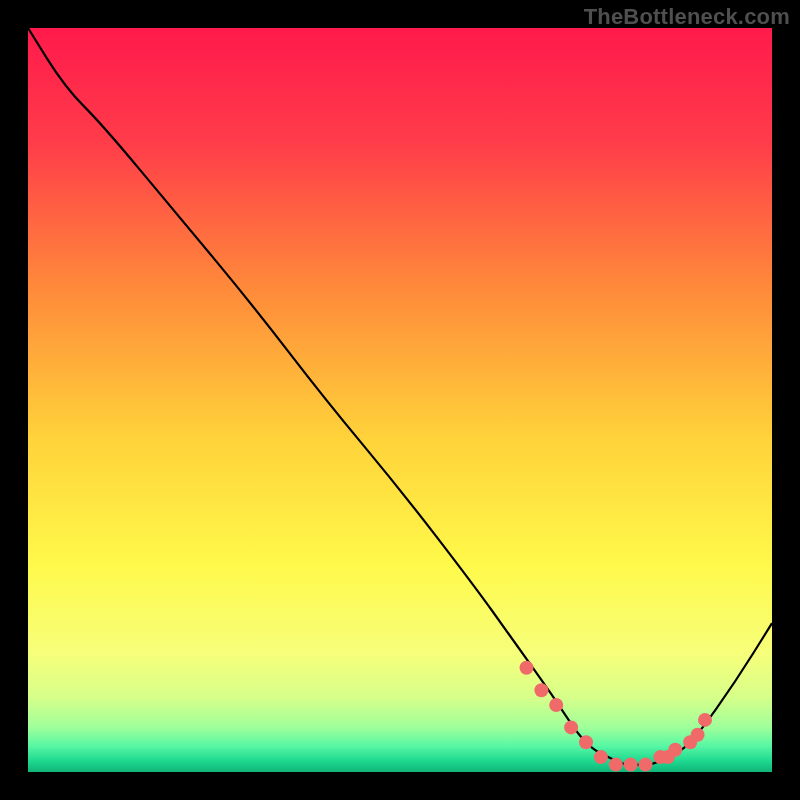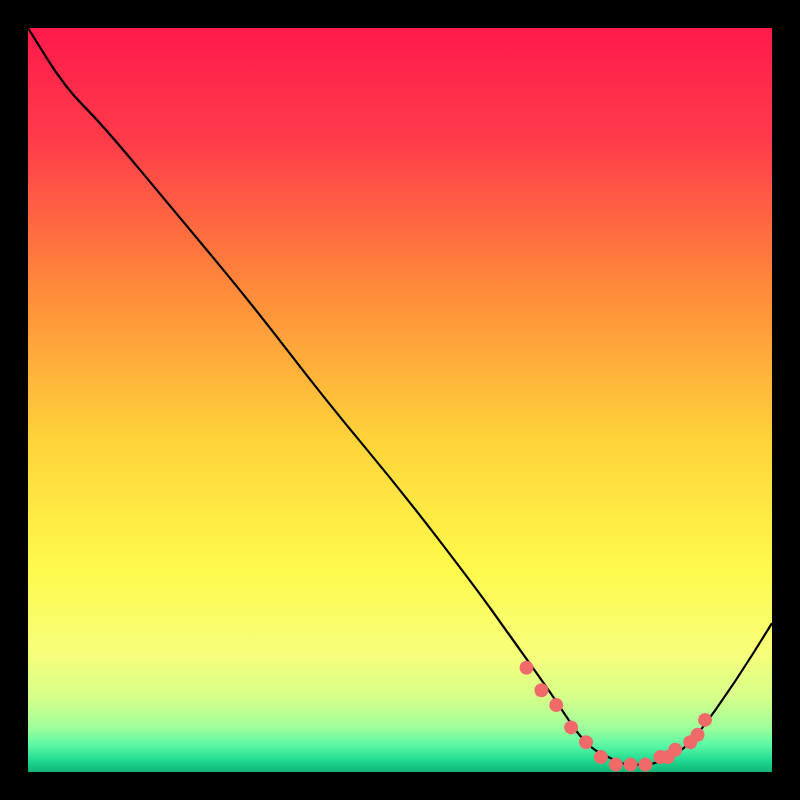--- a/index.html
+++ b/index.html
@@ -27,20 +27,21 @@
     width: 744px;
     height: 744px;
   }
   .plot svg { display: block; }
 </style>
 </head>
 <body>
 
 <div class="frame">
 
+  <div class="watermark">TheBottleneck.com</div>
 
   <div class="plot">
     <svg id="chart-svg" width="744" height="744" viewBox="0 0 744 744">
       <defs>
         <linearGradient id="bg-grad" x1="0" y1="0" x2="0" y2="1">
             <stop offset="0%" stop-color="#ff1a4b"></stop>
             <stop offset="15%" stop-color="#ff3b4a"></stop>
             <stop offset="35%" stop-color="#ff8a3a"></stop>
             <stop offset="55.00000000000001%" stop-color="#ffd23a"></stop>
             <stop offset="72%" stop-color="#fff94a"></stop>

